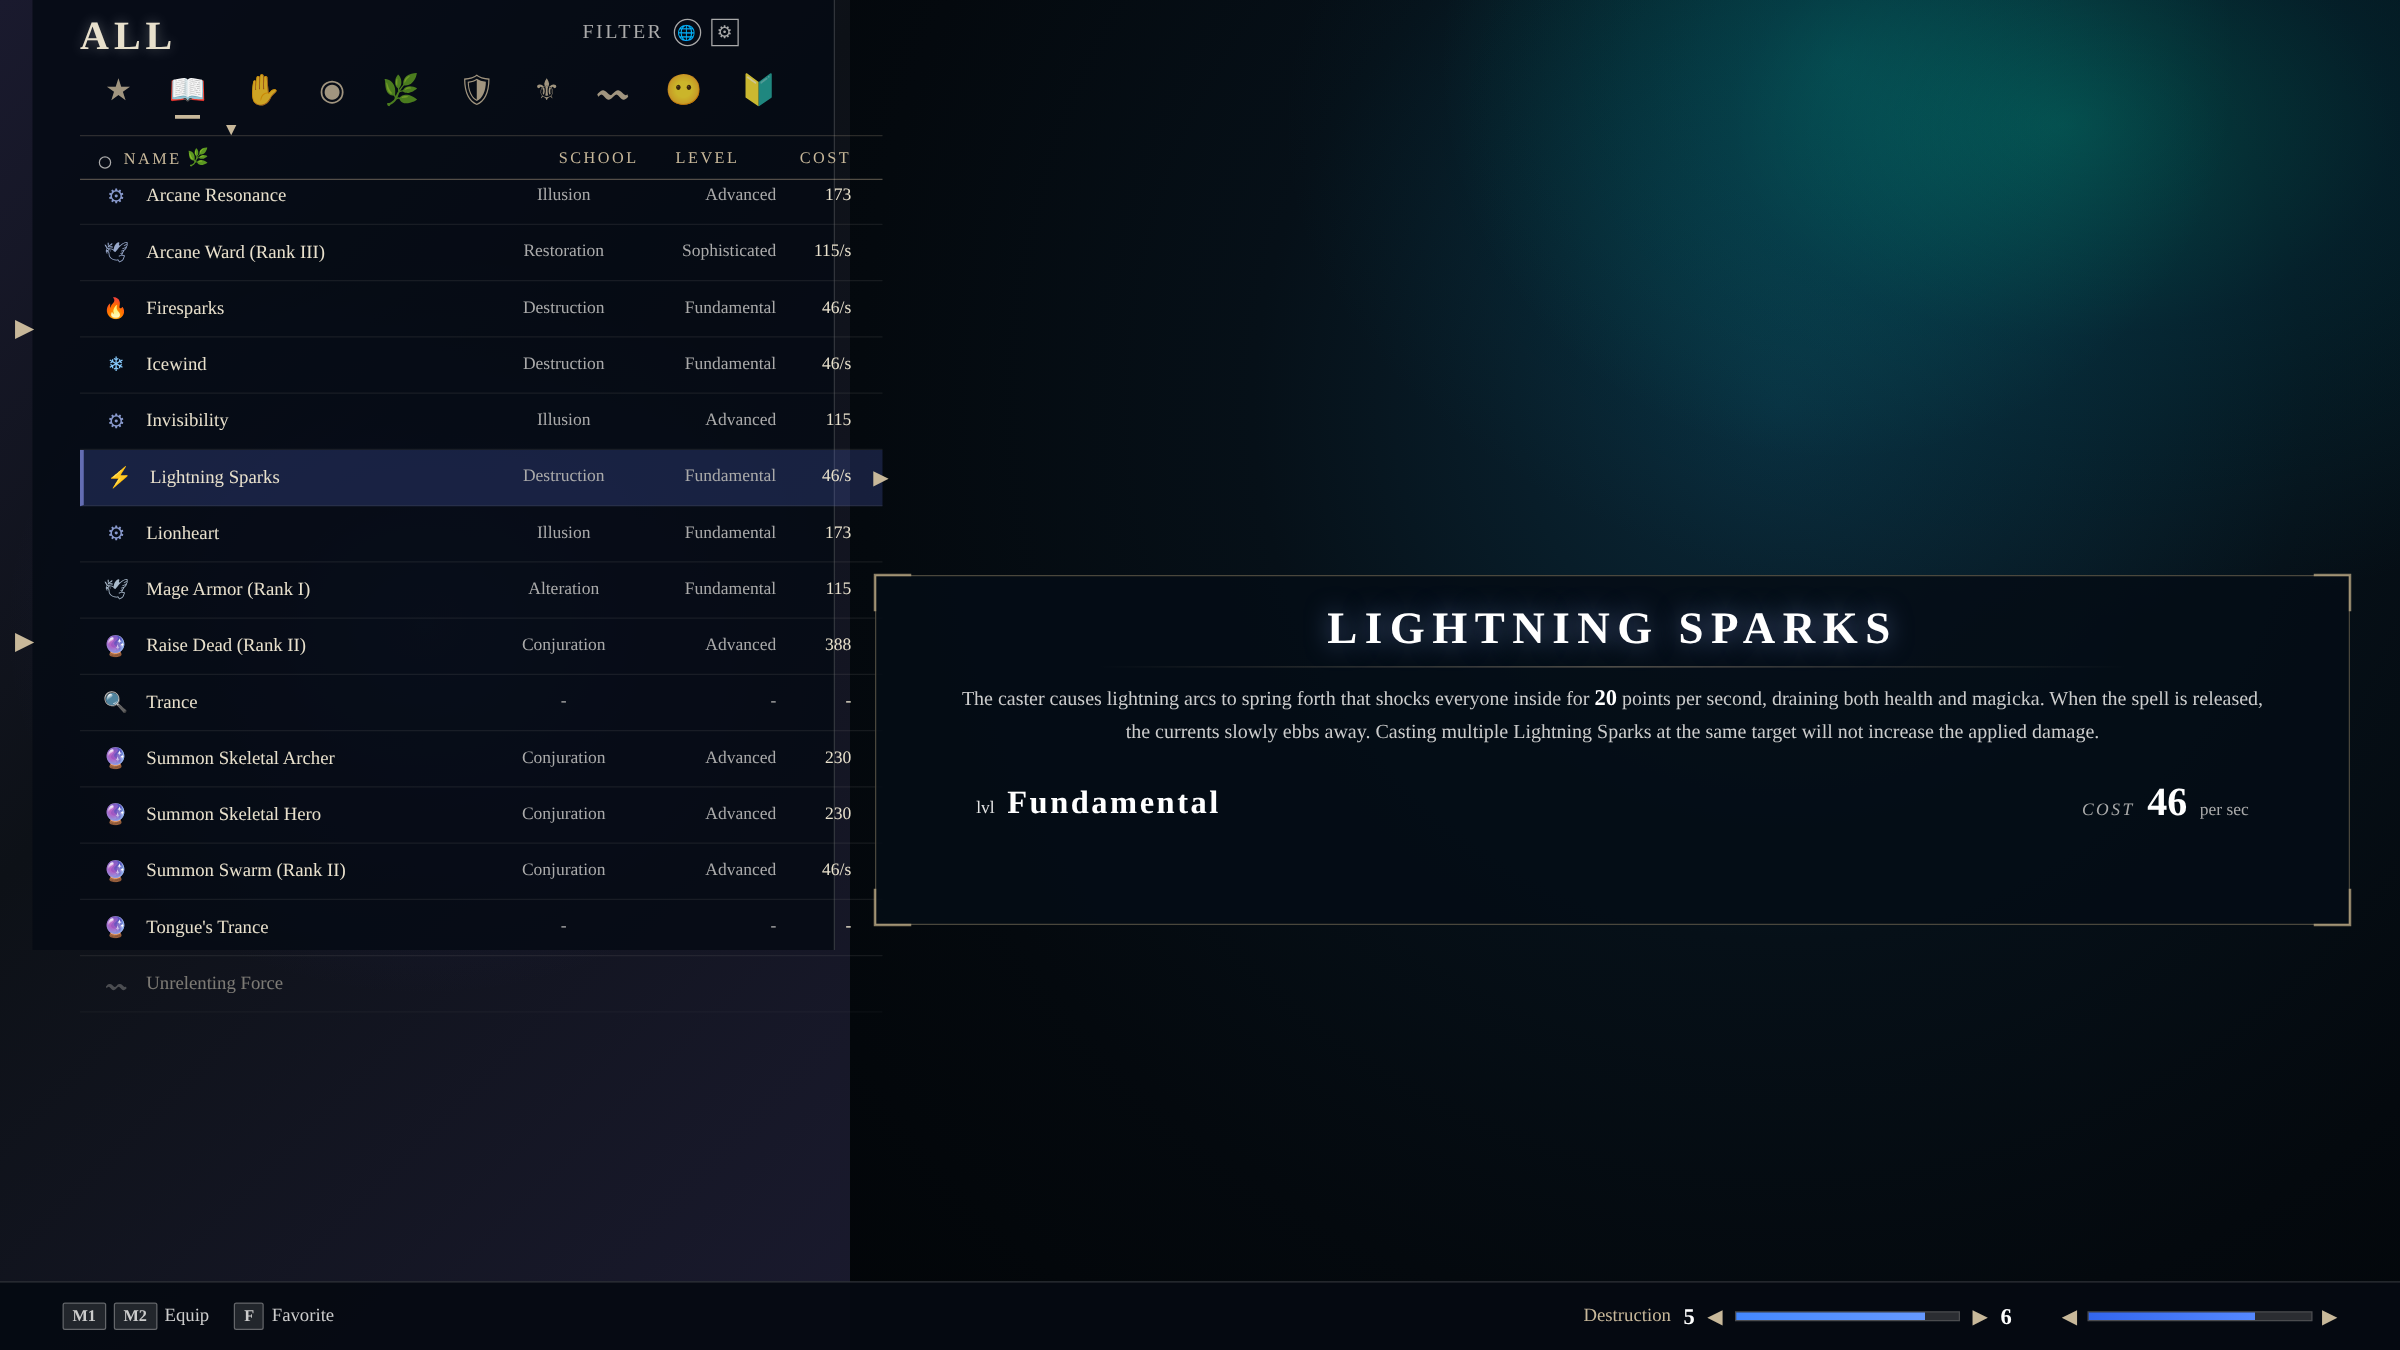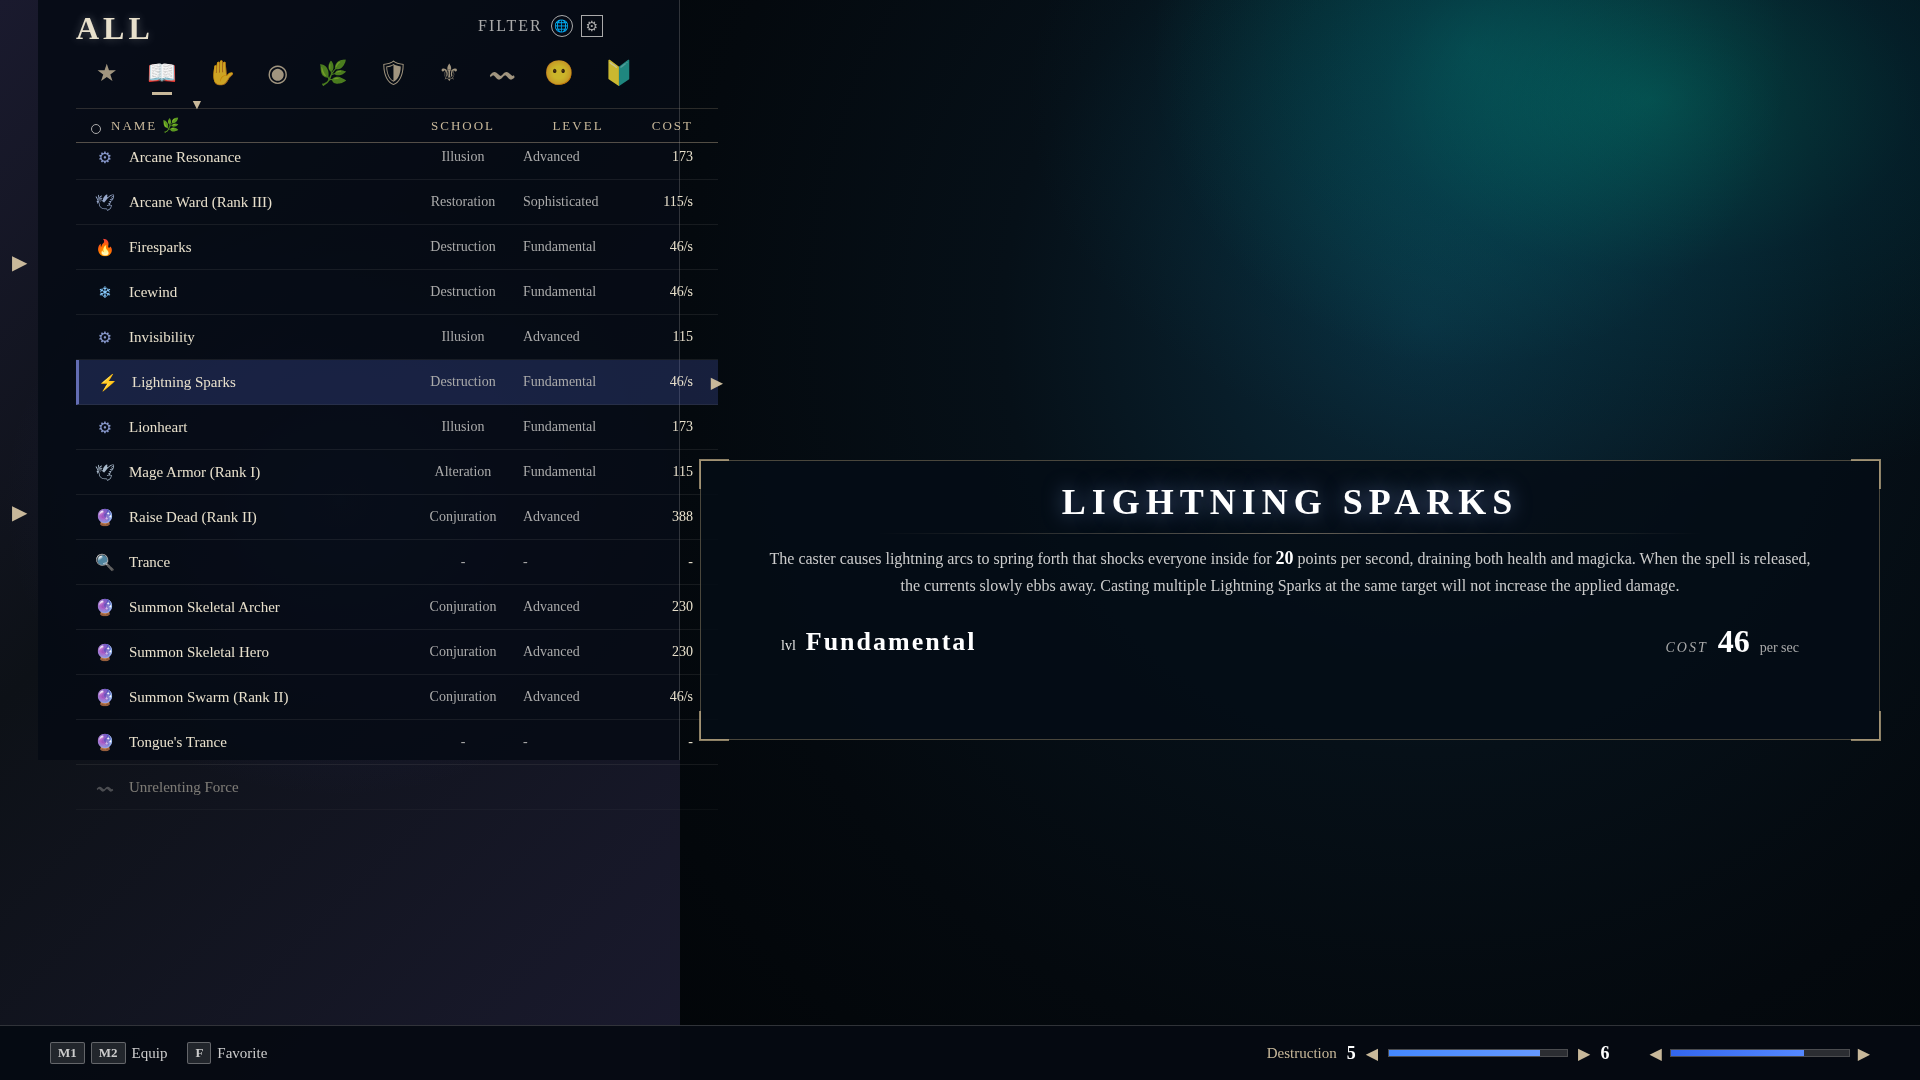--- a/index.html
+++ b/index.html
@@ -45,21 +45,21 @@
       position: absolute;
       left: 0; top: 200px;
       width: 680px; height: 600px;
       background: radial-gradient(ellipse at 50% 50%, rgba(100, 120, 255, 0.15) 0%, rgba(80, 80, 200, 0.1) 30%, transparent 70%);
       z-index: 1;
     }
 
     
     .left-panel {
       position: absolute;
-      left: 38px; top: 0;
+      left: 26px; top: 0;
       width: 642px; height: 760px;
       background: rgba(5, 10, 20, 0.85);
       border-right: 1px solid rgba(150,150,150,0.3);
       z-index: 10;
     }
 
     
     .panel-title {
       position: absolute;
       left: 38px; top: 10px;
@@ -160,21 +160,21 @@
     .col-name {
       flex: 1;
       color: #c8b89a;
       font-size: 13px;
       letter-spacing: 2px;
       display: flex;
       align-items: flex-end;
       gap: 5px;
     }
 
-    .col-school { width: 120px; color: #c8b89a; font-size: 13px; letter-spacing: 2px; text-align: center; }
+    .col-school { width: 120px; color: #c8b89a; font-size: 13px; letter-spacing: 2px; text-align: right; }
     .col-level { width: 110px; color: #c8b89a; font-size: 13px; letter-spacing: 2px; text-align: center; }
     .col-cost { width: 70px; color: #c8b89a; font-size: 13px; letter-spacing: 2px; text-align: right; padding-right: 10px; }
 
     
     .spell-list {
       position: absolute;
       left: 38px; top: 135px;
       width: 642px;
       z-index: 20;
     }
@@ -214,21 +214,21 @@
       width: 120px;
       color: #aaa;
       font-size: 14px;
       text-align: center;
     }
 
     .spell-level {
       width: 110px;
       color: #aaa;
       font-size: 14px;
-      text-align: left;
+      text-align: right;
     }
 
     .spell-cost {
       width: 70px;
       color: #e8e0cc;
       font-size: 14px;
       text-align: right;
       padding-right: 10px;
     }
 

